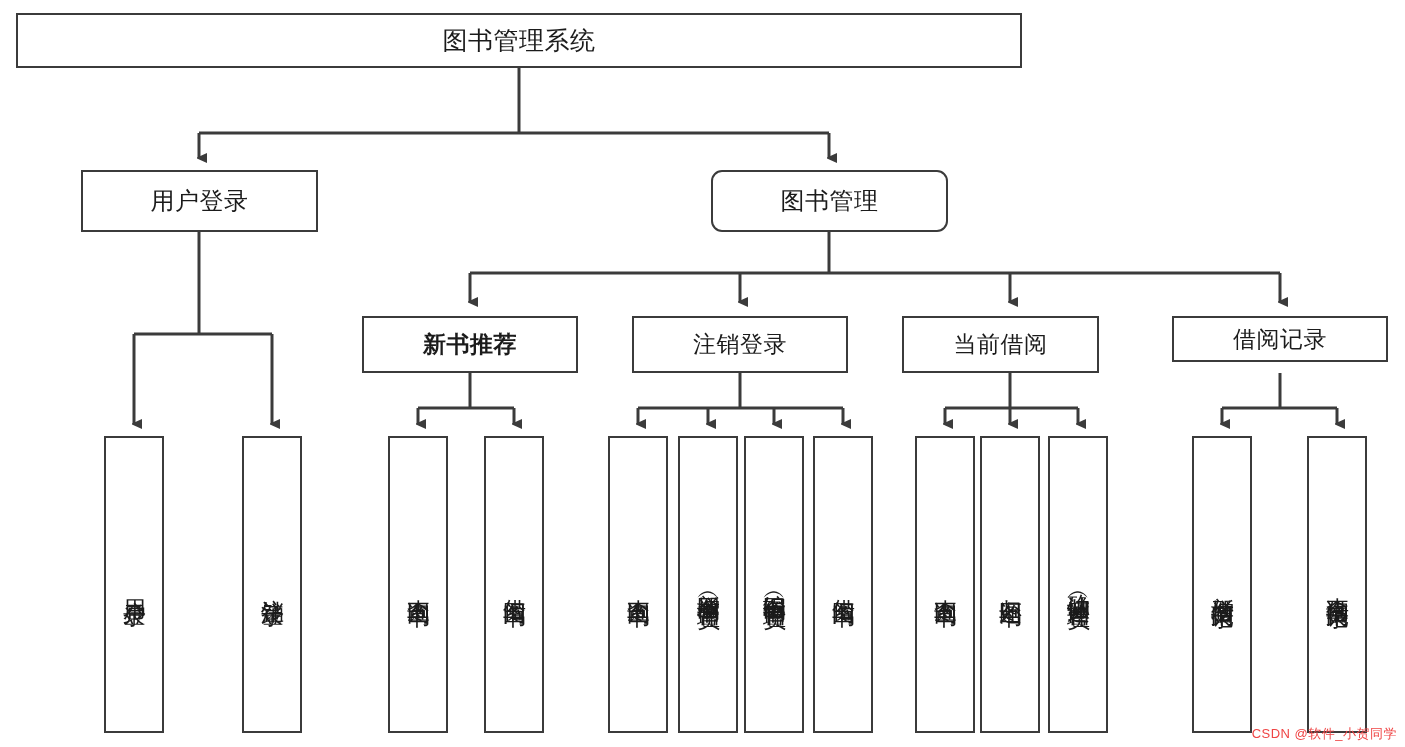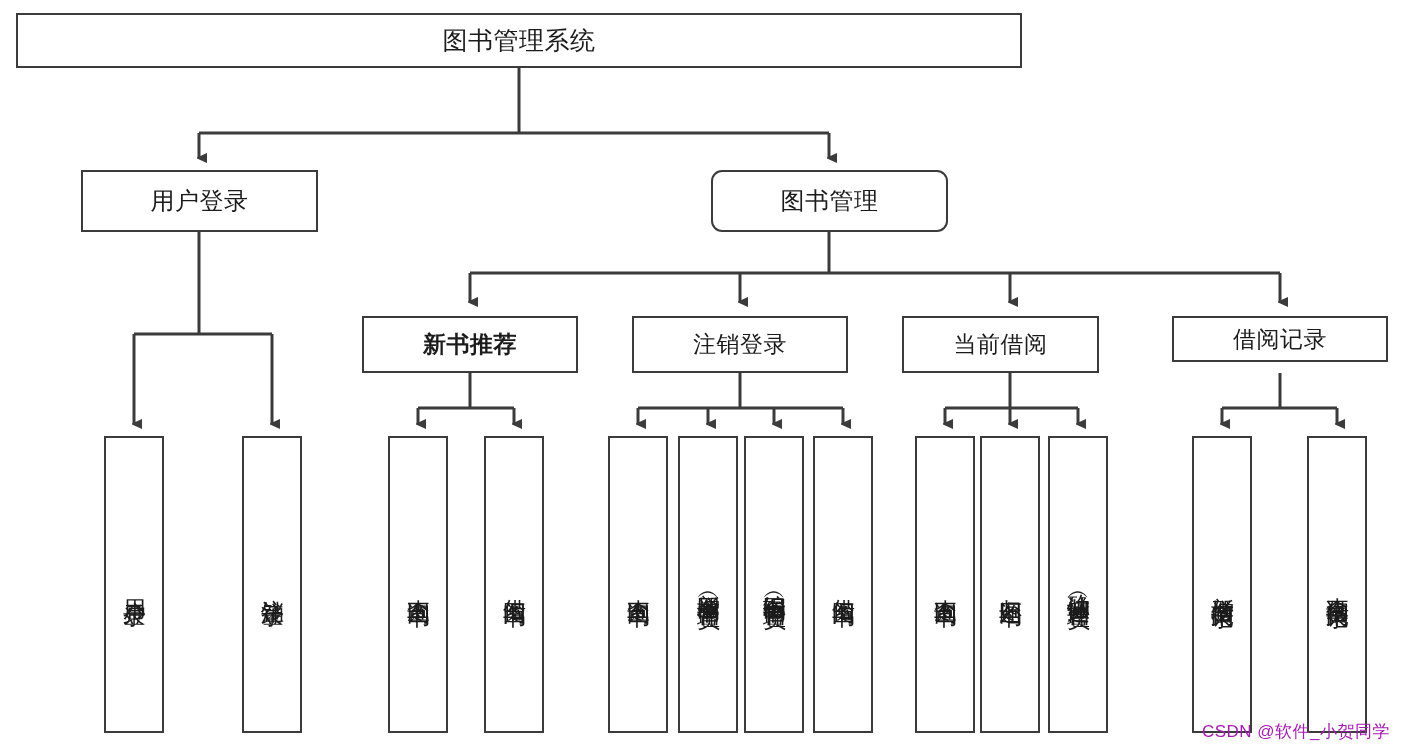--- a/index.html
+++ b/index.html
@@ -55,24 +55,24 @@
     padding: 6px 0;
   }
   .node.leaf .leaf-text {
     writing-mode: vertical-rl;
     text-orientation: upright;
     white-space: normal;
     max-height: 100%;
   }
   #watermark {
     position: absolute;
-    right: 15px;
+    right: 8px;
     bottom: 4px;
-    font-size: 17px;
-    color: #a21caf;
+    font-size: 13px;
+    color: #ef4444;
     letter-spacing: 0.5px;
     user-select: none;
     white-space: nowrap;
   }
 </style>
 </head>
 <body>
 
 <div id="canvas">
 

